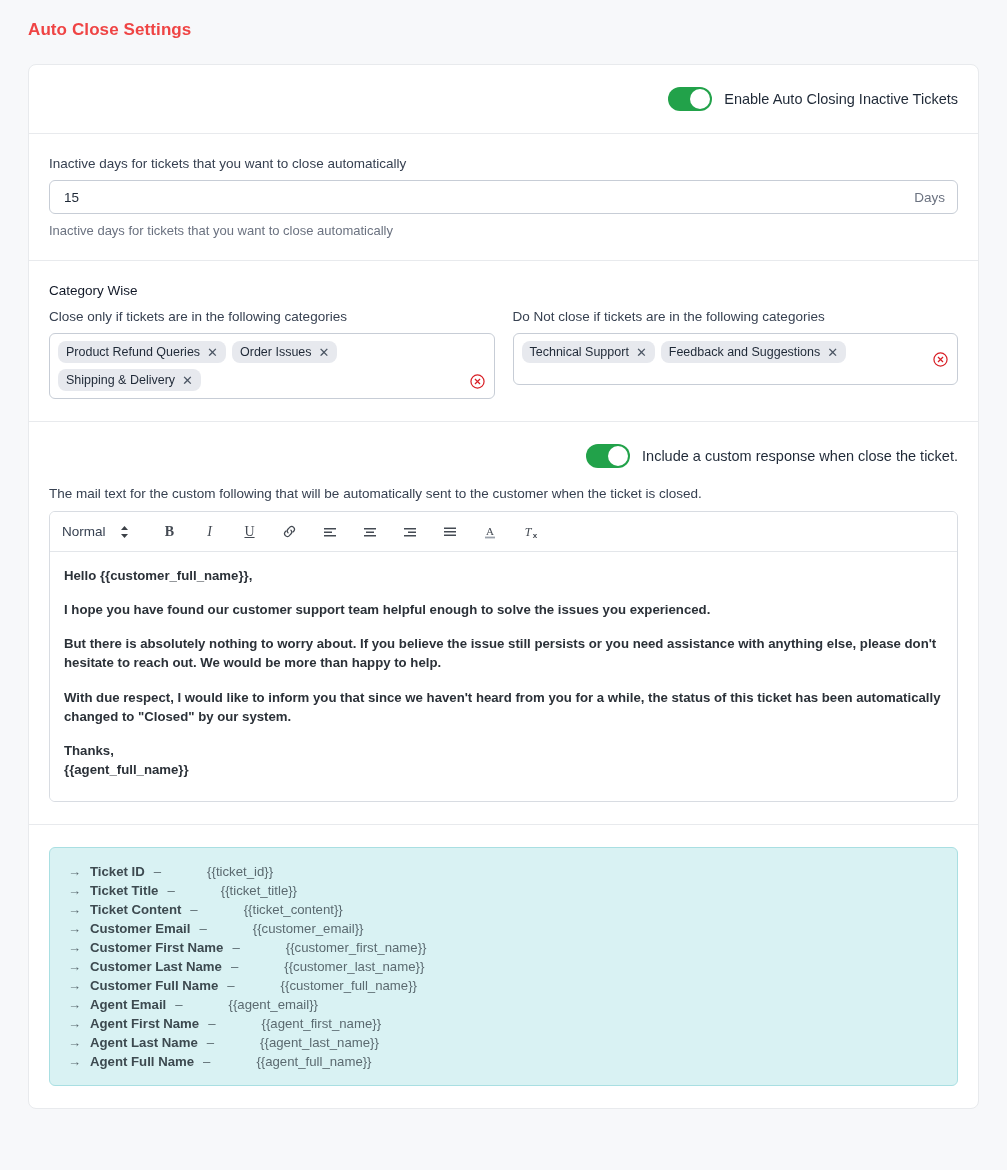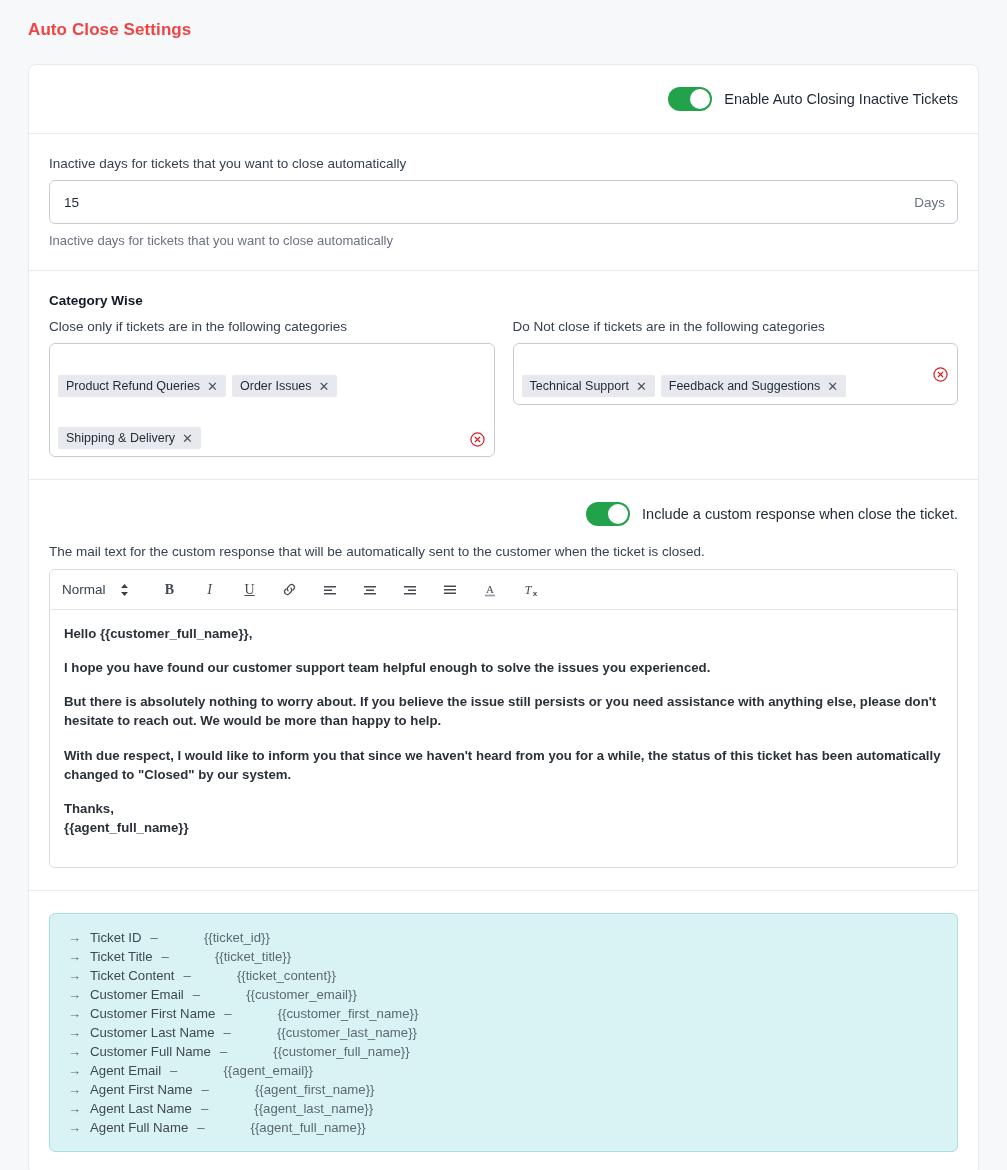--- a/index.html
+++ b/index.html
@@ -32,44 +32,44 @@
   .toggle .knob{
     position:absolute; top:2px; right:2px; width:20px; height:20px;
     border-radius:50%; background:#fff;
   }
   .tog-label{ font-size:14.5px; color:#1f2937; }
 
   .field-label{ font-size:13.5px; color:#374151; margin-bottom:9px; }
   .help{ font-size:13px; color:#6b7280; margin-top:9px; }
 
   .num-wrap{
-    display:flex; align-items:center; height:44px;
+    display:flex; align-items:center; height:34px;
     border:1px solid #c7cdd6; border-radius:6px; background:#fff;
     padding:0 12px;
   }
   .num-wrap input{
     flex:1; border:none; outline:none; font-size:13.5px;
     color:#1f2937; font-family:inherit; background:transparent;
   }
   .suffix{ font-size:13.5px; color:#6b7280; }
 
-  .sub-head{ font-size:13.5px; font-weight:bold; color:#111827; margin-bottom:11px; }
+  .sub-head{ font-size:13.5px; font-weight:normal; color:#111827; margin-bottom:11px; }
   .cols{ display:flex; gap:18px; }
   .col{ flex:1; }
 
   .multiselect{
     border:1px solid #c7cdd6; border-radius:6px; background:#fff;
     padding:7px 8px; position:relative; min-height:52px;
   }
   .multiselect.tall{ min-height:60px; padding-right:34px; }
   .chips{ display:flex; flex-wrap:wrap; gap:6px; padding-right:26px; }
   .chip{
     display:inline-flex; align-items:center; gap:7px;
-    background:#e7e9ee; border-radius:2px; padding:4px 8px;
-    font-size:12.5px; color:#1f2937; white-space:nowrap;margin-top:24px;
+    background:#e7e9ee; border-radius:8px; padding:4px 8px;
+    font-size:12.5px; color:#1f2937; white-space:nowrap;
   }
   .chip .x{ color:#4b5563; font-size:13px; line-height:1; }
   .clear-all{
     position:absolute; right:9px; width:15px; height:15px;
   }
   .clear-all.bottom{ bottom:9px; }
   .clear-all.mid{ top:50%; margin-top:-7px; }
 
   
   .editor{ border:1px solid #d8dce2; border-radius:6px; overflow:hidden; }
@@ -80,30 +80,30 @@
   .fmt-select{
     display:flex; align-items:center; gap:14px; font-size:13.5px;
     color:#374151; margin-right:20px;
   }
   .ticon{
     width:26px; height:26px; display:flex; align-items:center; justify-content:center;
     margin-right:6px; color:#444a53;
   }
   .ebody{ padding:14px 14px 16px 14px; background:#fff; }
   .ebody p{ margin:0 0 15px 0; font-size:13.2px; line-height:1.45; color:#2b3138;font-weight:bold; }
-  .ebody p:last-child{ margin-bottom:14px; }
+  .ebody p:last-child{ margin-bottom:6px; }
 
   
   .ph-panel{
     margin:0 20px 22px 20px; background:#d9f2f3;
     border:1px solid #a9dfe2; border-radius:6px; padding:14px 18px;
   }
   .ph-row{ display:flex; align-items:baseline; gap:9px; padding:2px 0; }
   .ph-arrow{ color:#5b6a70; font-size:13px; }
-  .ph-key{ font-size:13.2px; font-weight:normal; color:#3d4a50; }
+  .ph-key{ font-size:13.2px; font-weight:bold; color:#3d4a50; }
   .ph-dash{ font-size:13.2px; color:#5b6a70; }
   .ph-val{ font-size:13.2px; color:#5b6a70;margin-left:37px; }
 </style>
 </head>
 <body>
 
 <div class="page-title">Auto Close Settings</div>
 
 <div class="card">
 
@@ -176,21 +176,21 @@
   </div>
   <div class="divider"></div>
 
   <div class="sec">
     <div class="tog-row">
       <div class="toggle">
         <div class="knob"></div>
       </div>
       <span class="tog-label">Include a custom response when close the ticket.</span>
     </div>
-    <div class="field-label" style="margin:18px 0 10px 0;">The mail text for the custom response that will be automatically sent to the customer when the ticket is closed.</div>
+    <div class="field-label" style="margin:18px 0 10px 0;">The mail text for the custom following that will be automatically sent to the customer when the ticket is closed.</div>
 
     <div class="editor">
       <div class="etoolbar">
         <div class="fmt-select">
           <span>Normal</span>
           <svg width="9" height="14" viewBox="0 0 9 14">
             <path d="M4.5 1 L8 5 L1 5 Z" fill="#3c4147"></path>
             <path d="M4.5 13 L8 9 L1 9 Z" fill="#3c4147"></path>
           </svg>
         </div>

